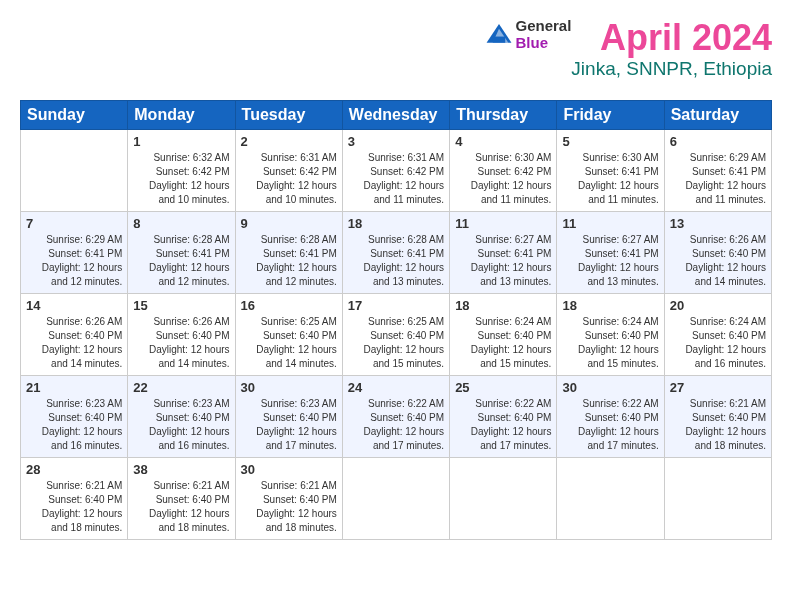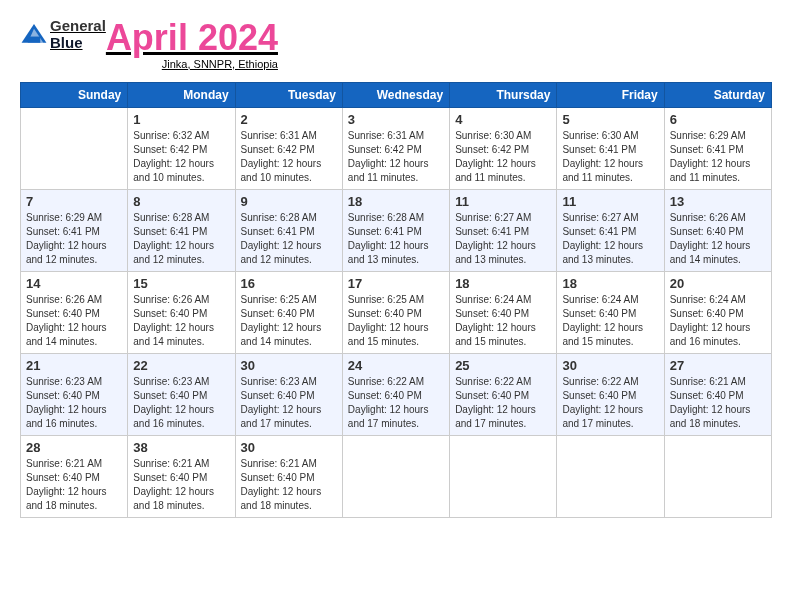--- a/index.html
+++ b/index.html
@@ -11,68 +11,67 @@
       overflow: hidden;
     }
     .page {
       width: 792px;
       min-height: 612px;
       padding: 18px 20px 10px 20px;
       background: #fff;
     }
     .header {
       display: flex;
-      justify-content: flex-start;
+      justify-content: flex-end;
       align-items: flex-start;
-      margin-bottom: 12px;
-      text-decoration: underline;
+      margin-bottom: 20px;
     }
     .logo {
       display: flex;
       align-items: center;
       gap: 0;
     }
     .logo-text {
       font-size: 15px;
       font-weight: bold;
       color: #333;
       line-height: 1.1;
     }
     .logo-text .general { display: block; }
-    .logo-text .blue { color: #0f172a; display: block; }
+    .logo-text .blue { color: #a21caf; display: block; }
     .logo-icon {
       width: 28px;
       height: 28px;
       margin-right: 2px;
     }
     .title-block {
       text-align: right;
     }
     .title-block .month-year {
       font-size: 36px;
       font-weight: bold;
       color: #ec4899;
       line-height: 1.1;
     }
     .title-block .location {
-      font-size: 11px;
-      color: #000000;
+      font-size: 19px;
+      color: #0f766e;
     }
     .calendar {
       width: 100%;
       border-collapse: collapse;
       font-size: 11px;
     }
     .calendar thead th {
       background: #1565c0;
       color: #fff;
-      font-size: 12px;
+      font-size: 16px;
       font-weight: bold;
       padding: 5px 6px;
-      text-align: right;
+      text-align: left;
       border: 1px solid #1255a0;
     }
     .calendar tbody td {
       border: 1px solid #ccc;
       vertical-align: top;
       padding: 4px 5px;
       width: calc(100% / 7);
       height: 78px;
     }
     .calendar tbody tr:last-child td {
@@ -81,20 +80,21 @@
     .day-num {
       font-size: 13px;
       font-weight: bold;
       color: #333;
       margin-bottom: 2px;
     }
     .day-info {
       font-size: 10px;
       color: #333;
       line-height: 1.4;
+      text-align: right;
     }
     .empty-cell {
       background: #f9f9f9;
     }
     tbody tr:nth-child(odd) td {
       background-color: #fff;
     }
     tbody tr:nth-child(even) td {
       background-color: #f0f4ff;
     }

